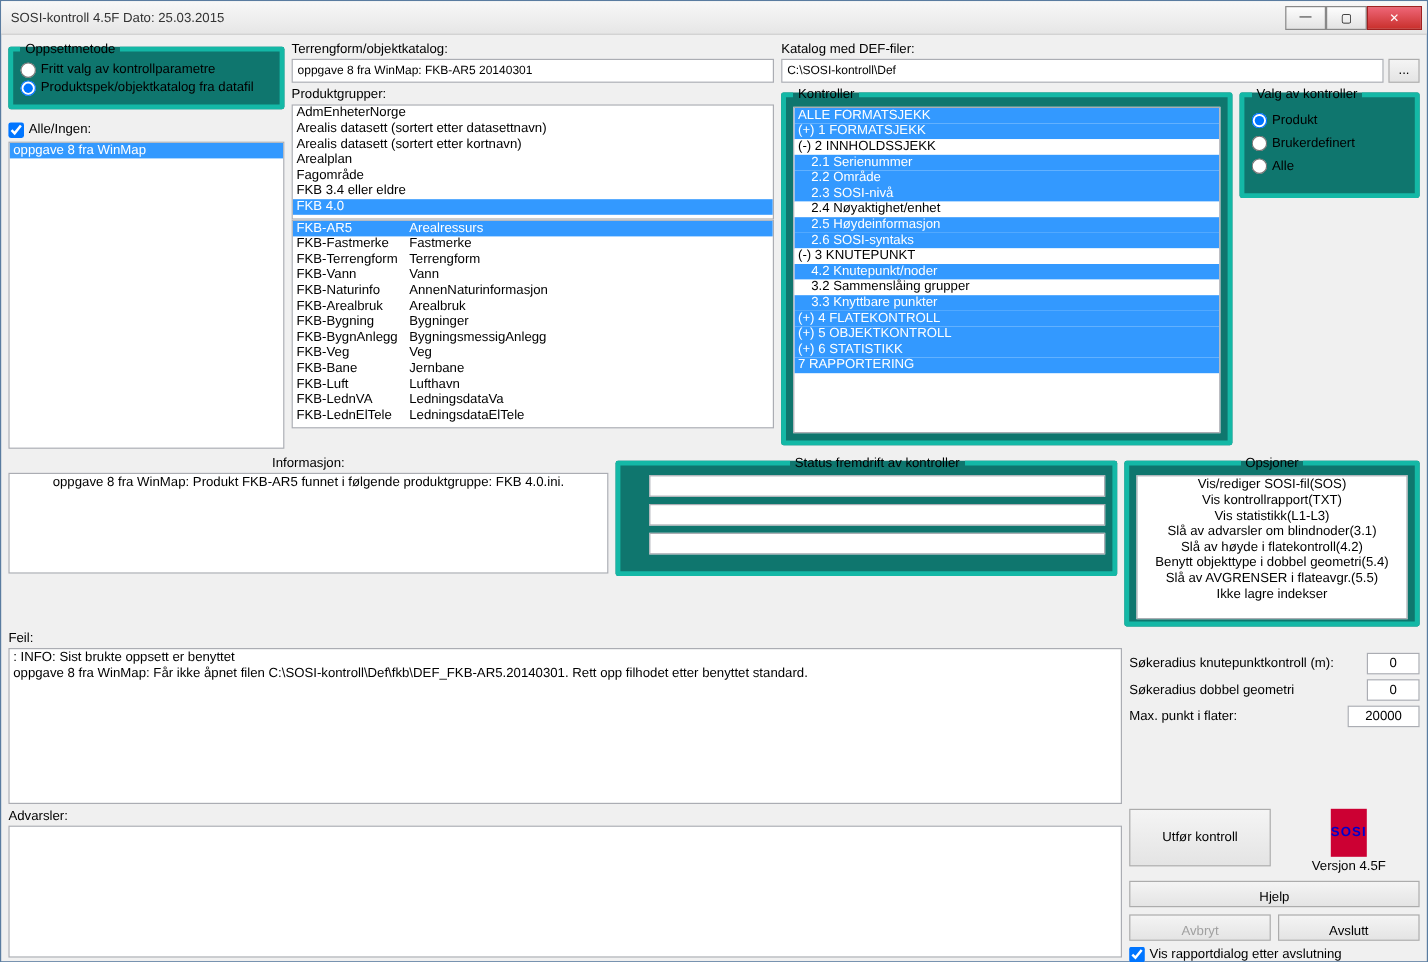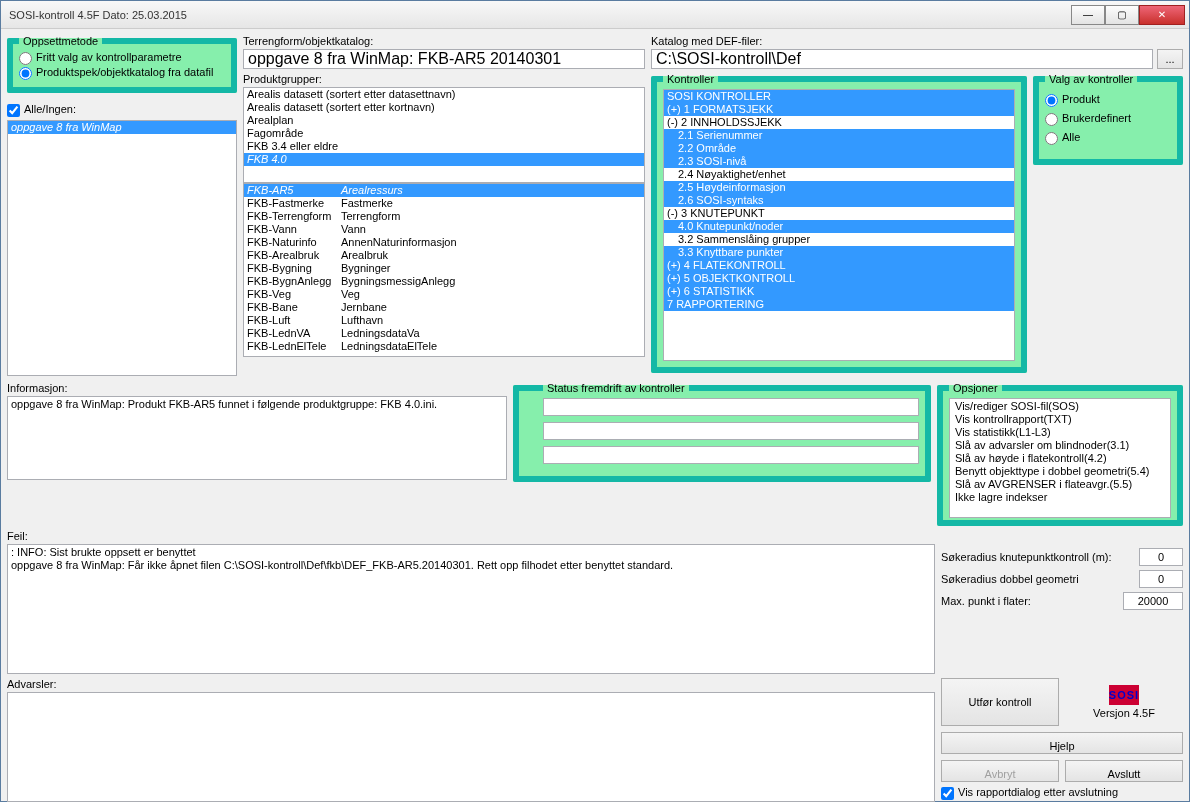--- a/index.html
+++ b/index.html
@@ -32,46 +32,46 @@
   .titlebtn {
     width: 34px; height: 20px;
     border: 1px solid #888;
     background: linear-gradient(#fdfdfd, #e3e3e3);
     display: flex; align-items: center; justify-content: center;
     font-size: 10px;
   }
   .titlebtn.close { background: linear-gradient(#e67, #c9302c); color: #fff; border-color: #a02020; width: 46px; }
   .content { padding: 6px; }
   fieldset {
-    border: 6px solid #14b8a6;
+    border: 4px solid #14b8a6;
     border-radius: 2px;
     margin: 0;
     padding: 4px 6px 6px 6px;
-    background: #86efac;
+    background: #0f766e;
   }
   legend { padding: 0 4px; font-size: 11px; }
   .label { color: #000; margin-bottom: 2px; }
   .textinput {
     width: 100%;
     height: 20px;
     border: 1px solid #abadb3;
     background: #fff;
     padding: 1px 4px;
     font-family: inherit;
-    font-size: 16px;
+    font-size: 10px;
   }
   .listbox {
     border: 1px solid #abadb3;
     background: #fff;
     overflow-y: scroll;
     overflow-x: hidden;
     font-size: 11px;
   }
   .li { padding: 0 3px; line-height: 13px; white-space: nowrap; }
-  .li.sel { background: #3399ff; color: #fff; font-style: italic; }
+  .li.sel { background: #3399ff; color: #fff; }
   .btn {
     border: 1px solid #acacac;
     background: linear-gradient(#f4f4f4, #e4e4e4);
     padding: 7px 10px;
     font-family: inherit;
     font-size: 11px;
     min-width: 70px;
     height: 22px;
     cursor: pointer;
   }
@@ -85,40 +85,40 @@
   .browse-btn { width: 26px; height: 20px; border: 1px solid #acacac; background: linear-gradient(#f4f4f4,#e4e4e4); font-size: 11px; text-align:center; padding:0; cursor:pointer;}
   .tree { border: 1px solid #abadb3; background: #fff; overflow: hidden; font-size: 11px; }
   .tree .ti { padding: 0 3px; line-height: 13px; white-space: nowrap; }
   .tree .ti.sel { background: #3399ff; color: #fff; }
   .tree .ti.unsel { background: #fff; color: #000; }
   .ind1 { padding-left: 14px !important; }
   .valg { height: 92px; }
   .valg label { display: block; margin: 4px 0; }
   .prodcols { display: flex; }
   .prodcols span:first-child { width: 94px; display: inline-block; }
-  .bottom-grid { display: flex; gap: 6px; margin-top: 6px; }
+  .bottom-grid { display: flex; gap: 6px; margin-top: 6px; text-align: center; }
   .left-bottom { width: 500px; }
   .mid-bottom { width: 418px; }
   .right-bottom { flex: 1; }
   .textarea {
     width: 100%; border: 1px solid #abadb3; background: #fff;
     padding: 1px 3px; font-family: inherit; font-size: 11px;
     resize: none; overflow: hidden;
   }
   .progbar { height: 18px; border: 1px solid #abadb3; background: #fff; margin-bottom: 6px; }
   .opsj { border: 1px solid #abadb3; background: #fff; font-size: 11px; padding: 1px 2px; height: 120px; }
   .opsj .li { line-height: 13px; }
   .nrow { display: flex; align-items: center; margin: 4px 0; gap: 4px; }
   .nrow .nlbl { flex: 1; }
   .nrow .nval { width: 44px; border: 1px solid #abadb3; background: #fff; text-align: center; height: 18px; font-family: inherit; font-size: 11px; }
   .nrow .nval.wide { width: 60px; }
   .btn-grid { display: grid; grid-template-columns: 1fr 1fr; gap: 6px; margin-top: 8px; }
   .big-btn { height: 48px; border: 1px solid #acacac; background: linear-gradient(#f4f4f4,#e4e4e4); font-family:inherit; font-size:11px; cursor:pointer; }
   .logo-box { display:flex; flex-direction:column; align-items:center; justify-content:center; gap:2px; }
-  .logo { width: 30px; height: 20px; background: #cc0033; color:#0000cc; font-weight:bold; display:flex; align-items:center; justify-content:center; font-size:11px; letter-spacing:1px; }
+  .logo { width: 30px; height: 40px; background: #cc0033; color:#0000cc; font-weight:bold; display:flex; align-items:center; justify-content:center; font-size:11px; letter-spacing:1px; }
   .chk-row { margin-top: 4px; }
   .feil-txt, .adv-txt { line-height: 13px; }
 </style>
 </head>
 <body>
 
 <div class="window">
 
   <div class="titlebar">
     <div class="titlebar-text">SOSI-kontroll 4.5F   Dato: 25.03.2015</div>
@@ -147,20 +147,21 @@
           </div>
         </div>
       </div>
 
       <div class="col-mid">
         <div class="label">Terrengform/objektkatalog:</div>
         <input class="textinput" value="oppgave 8 fra WinMap: FKB-AR5 20140301" style="">
 
         <div class="label" style="margin-top:4px;">Produktgrupper:</div>
         <div class="listbox" id="grupper-list" style="height:96px;">
+            <div class="li">AdmEnheterNorge</div>
             <div class="li">Arealis datasett (sortert etter datasettnavn)</div>
             <div class="li">Arealis datasett (sortert etter kortnavn)</div>
             <div class="li">Arealplan</div>
             <div class="li">Fagområde</div>
             <div class="li">FKB 3.4 eller eldre</div>
             <div class="li sel">FKB 4.0</div>
           </div>
 
         <div class="listbox" id="produkt-list" style="height:174px;">
             <div class="li prodcols sel">
@@ -222,31 +223,31 @@
         <div class="label">Katalog med DEF-filer:</div>
         <div class="def-row">
           <input class="textinput" style="flex: 1 1 0%;" value="C:\SOSI-kontroll\Def">
           <button class="browse-btn">...</button>
         </div>
 
         <div style="display:flex; gap:6px; margin-top:4px;">
           <fieldset style="flex:1;">
             <legend>Kontroller</legend>
             <div class="tree" id="tree" style="height:272px;">
-                <div class="ti sel">SOSI KONTROLLER</div>
+                <div class="ti sel">ALLE FORMATSJEKK</div>
                 <div class="ti sel">(+) 1 FORMATSJEKK</div>
                 <div class="ti unsel">(-) 2 INNHOLDSSJEKK</div>
                 <div class="ti sel ind1">2.1 Serienummer</div>
                 <div class="ti sel ind1">2.2 Område</div>
                 <div class="ti sel ind1">2.3 SOSI-nivå</div>
                 <div class="ti unsel ind1">2.4 Nøyaktighet/enhet</div>
                 <div class="ti sel ind1">2.5 Høydeinformasjon</div>
                 <div class="ti sel ind1">2.6 SOSI-syntaks</div>
                 <div class="ti unsel">(-) 3 KNUTEPUNKT</div>
-                <div class="ti sel ind1">4.0 Knutepunkt/noder</div>
+                <div class="ti sel ind1">4.2 Knutepunkt/noder</div>
                 <div class="ti unsel ind1">3.2 Sammenslåing grupper</div>
                 <div class="ti sel ind1">3.3 Knyttbare punkter</div>
                 <div class="ti sel">(+) 4 FLATEKONTROLL</div>
                 <div class="ti sel">(+) 5 OBJEKTKONTROLL</div>
                 <div class="ti sel">(+) 6 STATISTIKK</div>
                 <div class="ti sel">7 RAPPORTERING</div>
               </div>
           </fieldset>
           <fieldset class="valg" style="width:150px;">
             <legend>Valg av kontroller</legend>

